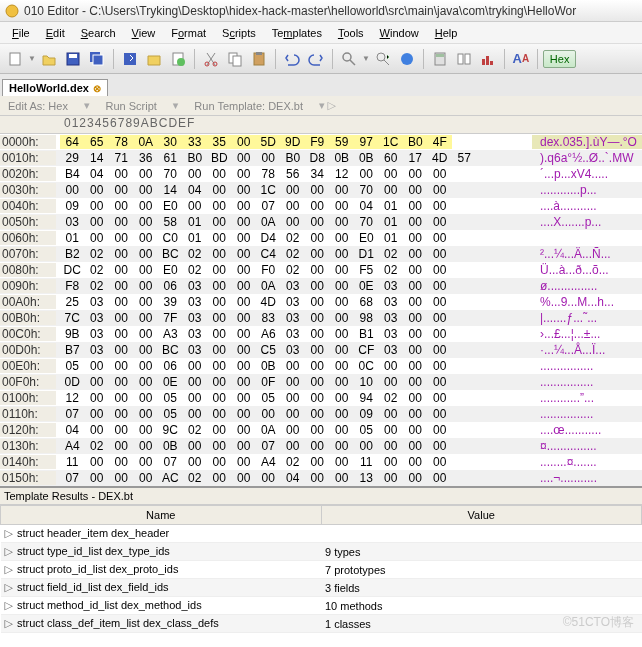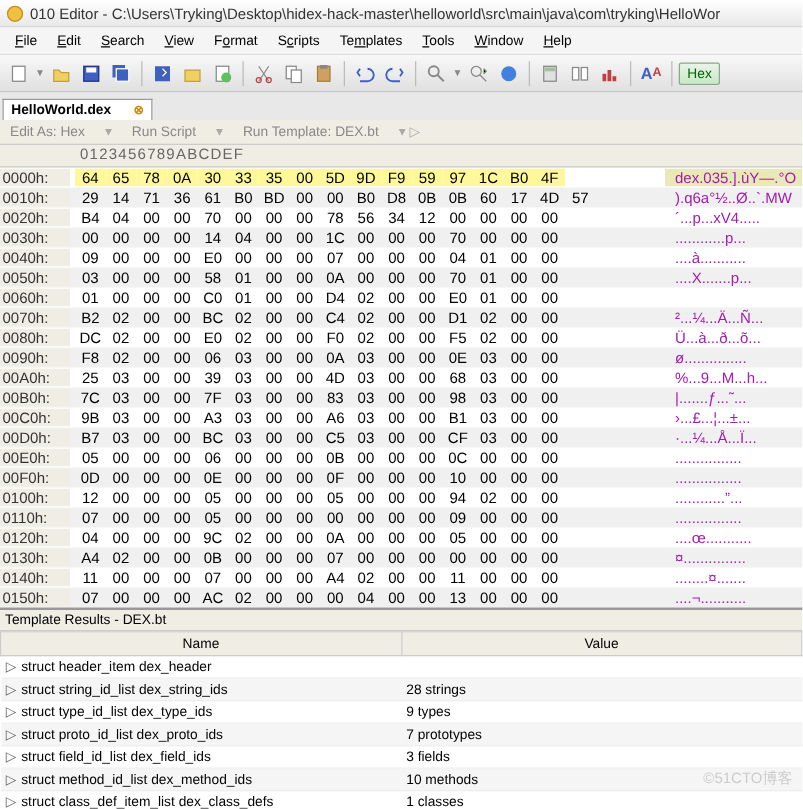--- a/index.html
+++ b/index.html
@@ -7,21 +7,21 @@
 .titlebar { background: linear-gradient(#fff,#e8e8e8); height: 22px; display: flex; align-items: center; padding: 0 4px; border-bottom: 1px solid #ccc; }
 .titlebar .icon { width: 16px; height: 16px; margin-right: 4px; }
 .titlebar .title { font-size: 12px; color: #333; }
 .menubar { height: 22px; display: flex; align-items: center; padding: 0 4px; background: #f5f5f5; border-bottom: 1px solid #ddd; }
 .menubar .menu { padding: 3px 8px; cursor: default; }
 .menubar .menu u { text-decoration: underline; }
 .toolbar { height: 30px; background: linear-gradient(#f8f8f8,#e0e0e0); border-bottom: 1px solid #bbb; display: flex; align-items: center; padding: 0 4px; gap: 2px; }
 .tbtn { width: 22px; height: 22px; display: flex; align-items: center; justify-content: center; border: 1px solid transparent; border-radius: 2px; cursor: default; }
 .tsep { width: 1px; height: 20px; background: #bbb; margin: 0 3px; }
 .tabbar { height: 22px; background: #e8e8e8; display: flex; align-items: flex-end; padding-left: 2px; }
-.tab { background: #fff; border: 1px solid #999; border-bottom: none; padding: 2px 6px; font-weight: bold; font-size: 11px; display: flex; align-items: center; gap: 18px; }
+.tab { background: #fff; border: 1px solid #999; border-bottom: none; padding: 2px 6px; font-weight: bold; font-size: 11px; display: flex; align-items: center; gap: 4px; }
 .tab .close { color: #c80; font-size: 10px; cursor: pointer; }
 .subbar { height: 20px; background: #f0ede4; border-bottom: 1px solid #ccc; display: flex; align-items: center; padding: 0 8px; color: #888; font-size: 11px; gap: 16px; }
 .hexhdr { height: 18px; background: #f0ede4; border-bottom: 1px solid #ccc; display: flex; font-family: 'Courier New', monospace; font-size: 12px; color: #666; }
 .hexhdr .addr { width: 56px; }
 .hexhdr .bytes { width: 400px; letter-spacing: 0.5px; padding-left: 4px; }
 .hexhdr .ascii { flex: 1; padding-left: 8px; letter-spacing: 1px; }
 .hexarea { font-family: 'Courier New', monospace; font-size: 12px; }
 .hexrow { display: flex; height: 16px; align-items: center; }
 .hexrow .addr { width: 56px; background: #f0ede4; color: #333; padding-left: 2px; }
 .hexrow .bytes { width: 476px; display: flex; padding-left: 4px; gap: 0; }
@@ -703,24 +703,20 @@
       <th style="width:50%">Name</th>
       <th>Value</th>
     </tr>
       </thead>
     <tbody id="tmplbody">
         <tr>
           <td><span class="tri">▷</span>struct header_item dex_header</td>
           <td></td>
         </tr>
         <tr>
-          <td><span class="tri">▷</span>struct string_id_list dex_string_ids</td>
-          <td>28 strings</td>
-        </tr>
-        <tr>
           <td><span class="tri">▷</span>struct type_id_list dex_type_ids</td>
           <td>9 types</td>
         </tr>
         <tr>
           <td><span class="tri">▷</span>struct proto_id_list dex_proto_ids</td>
           <td>7 prototypes</td>
         </tr>
         <tr>
           <td><span class="tri">▷</span>struct field_id_list dex_field_ids</td>
           <td>3 fields</td>

